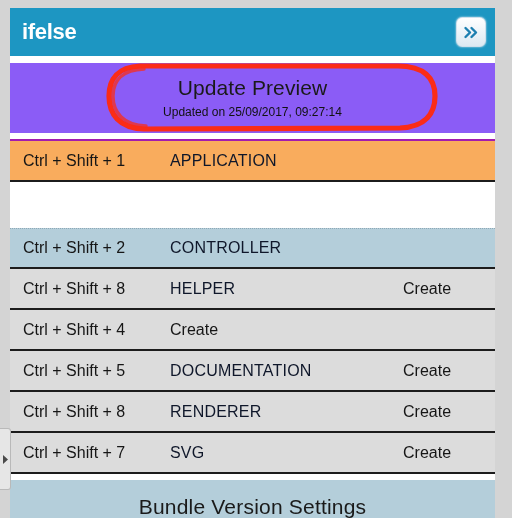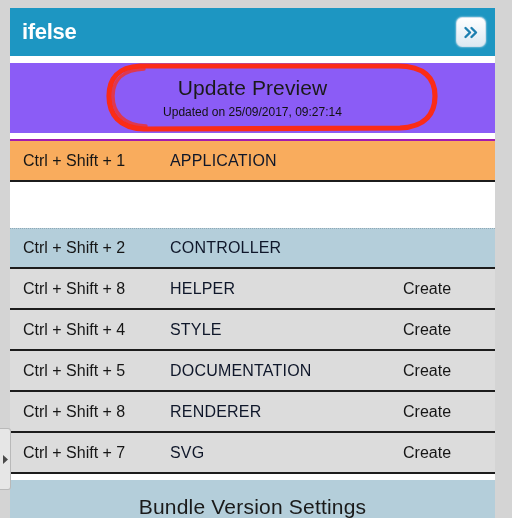--- a/index.html
+++ b/index.html
@@ -269,21 +269,20 @@
       </div>
 
       <div class="row">
         <div class="shortcut">Ctrl + Shift + 8</div>
         <div class="rowname">HELPER</div>
         <div class="create">Create</div>
       </div>
 
       <div class="row">
         <div class="shortcut">Ctrl + Shift + 4</div>
-        <div class="rowname">STYLE</div>
         <div class="create">Create</div>
       </div>
 
       <div class="row">
         <div class="shortcut">Ctrl + Shift + 5</div>
         <div class="rowname">DOCUMENTATION</div>
         <div class="create">Create</div>
       </div>
 
       <div class="row">

